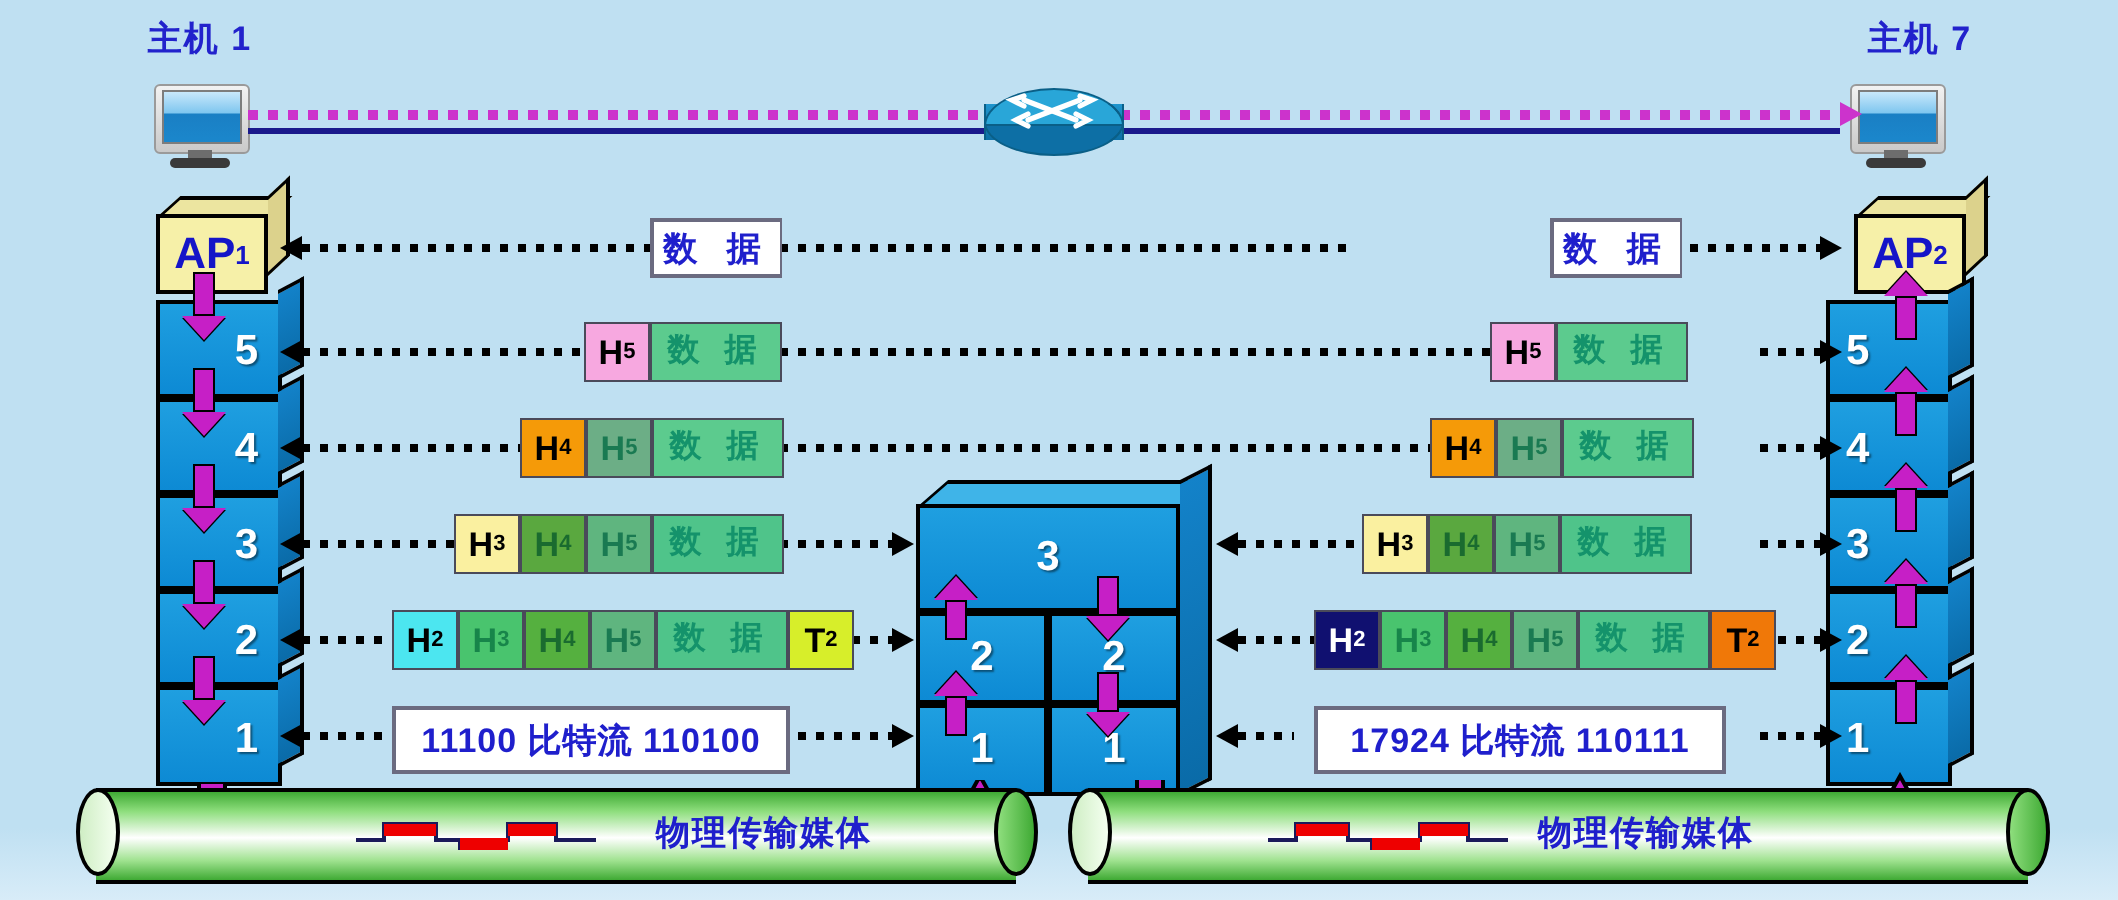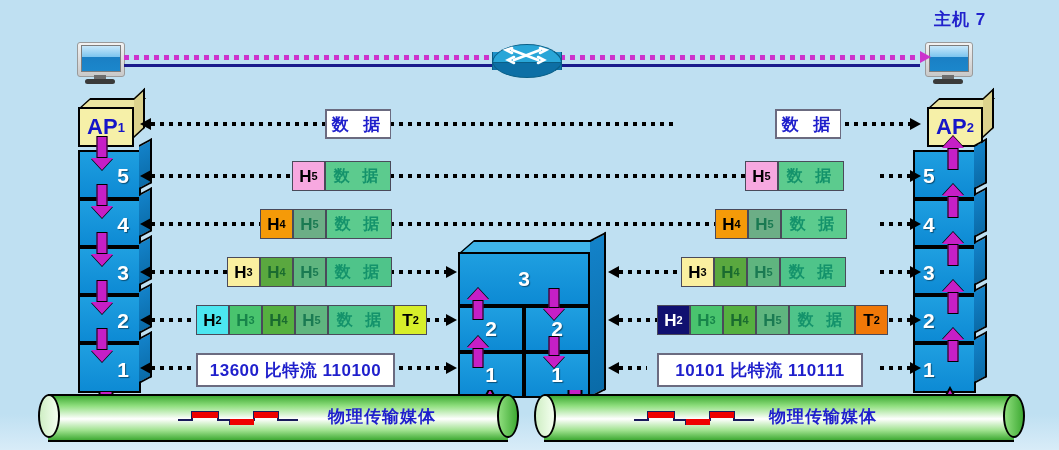--- a/index.html
+++ b/index.html
@@ -183,20 +183,21 @@
   .wave{position:absolute;}
 
   
   .curve{position:absolute;}
 </style>
 </head>
 <body>
 
 <div class="stage">
 
+  <div class="abs host-title" style="left:40px;top:8px;width:120px;">主机 1</div>
   <div class="abs host-title" style="left:900px;top:8px;width:120px;">主机 7</div>
 
   <div class="abs monitor" style="left:77px;top:42px;">
     <div class="mon-case"></div>
     <div class="mon-screen"></div>
     <div class="mon-neck"></div>
     <div class="mon-base"></div>
   </div>
   <div class="abs monitor" style="left:925px;top:42px;">
     <div class="mon-case"></div>
@@ -547,22 +548,22 @@
         <span>H</span>
         <sub>5</sub>
       </div>
       <div class="pfield pf-data" style="background: rgb(79, 196, 138); color: rgb(20, 147, 107); width: 66px;">数 据</div>
       <div class="pfield" style="background: rgb(240, 120, 8); color: rgb(0, 0, 0); width: 33px;">
         <span>T</span>
         <sub>2</sub>
       </div>
     </div>
 
-  <div class="bitbox" style="left:196px;top:353px;width:195px;">13600 比特流 110100</div>
-  <div class="bitbox" style="left:657px;top:353px;width:202px;">10101 比特流 110111</div>
+  <div class="bitbox" style="left:196px;top:353px;width:195px;">11100 比特流 110100</div>
+  <div class="bitbox" style="left:657px;top:353px;width:202px;">17924 比特流 110111</div>
 
   <div class="media" style="left:38px;top:394px;width:470px;">
     <div class="med-body"></div>
     <div class="med-cap-r"></div>
     <div class="med-cap-l"></div>
     <svg class="wave" style="left:140px;top:14px;width:120px;height:18px;" viewBox="0 0 120 18">
       <path d="M0 12 H14 V4 H40 V12 H52 V16 H64 V12 H76 V4 H100 V12 H120" stroke="#1a1a5a" stroke-width="2" fill="none"></path>
       <rect x="14" y="4" width="26" height="6" fill="#ee0000"></rect>
       <rect x="52" y="11" width="12" height="6" fill="#ee0000"></rect>
       <rect x="64" y="11" width="12" height="6" fill="#ee0000"></rect>

